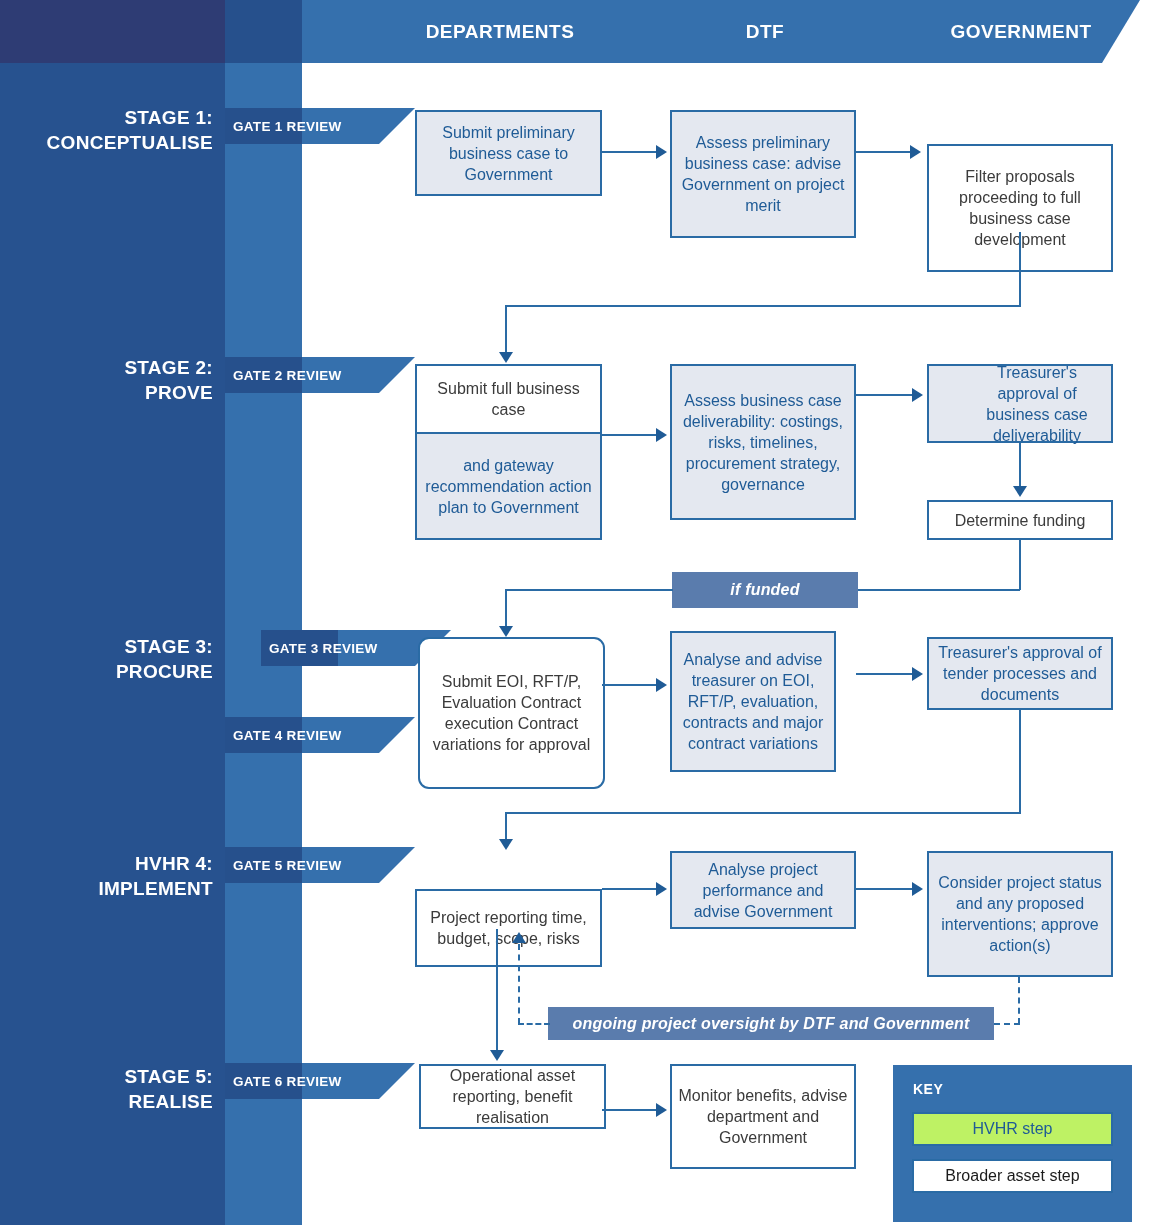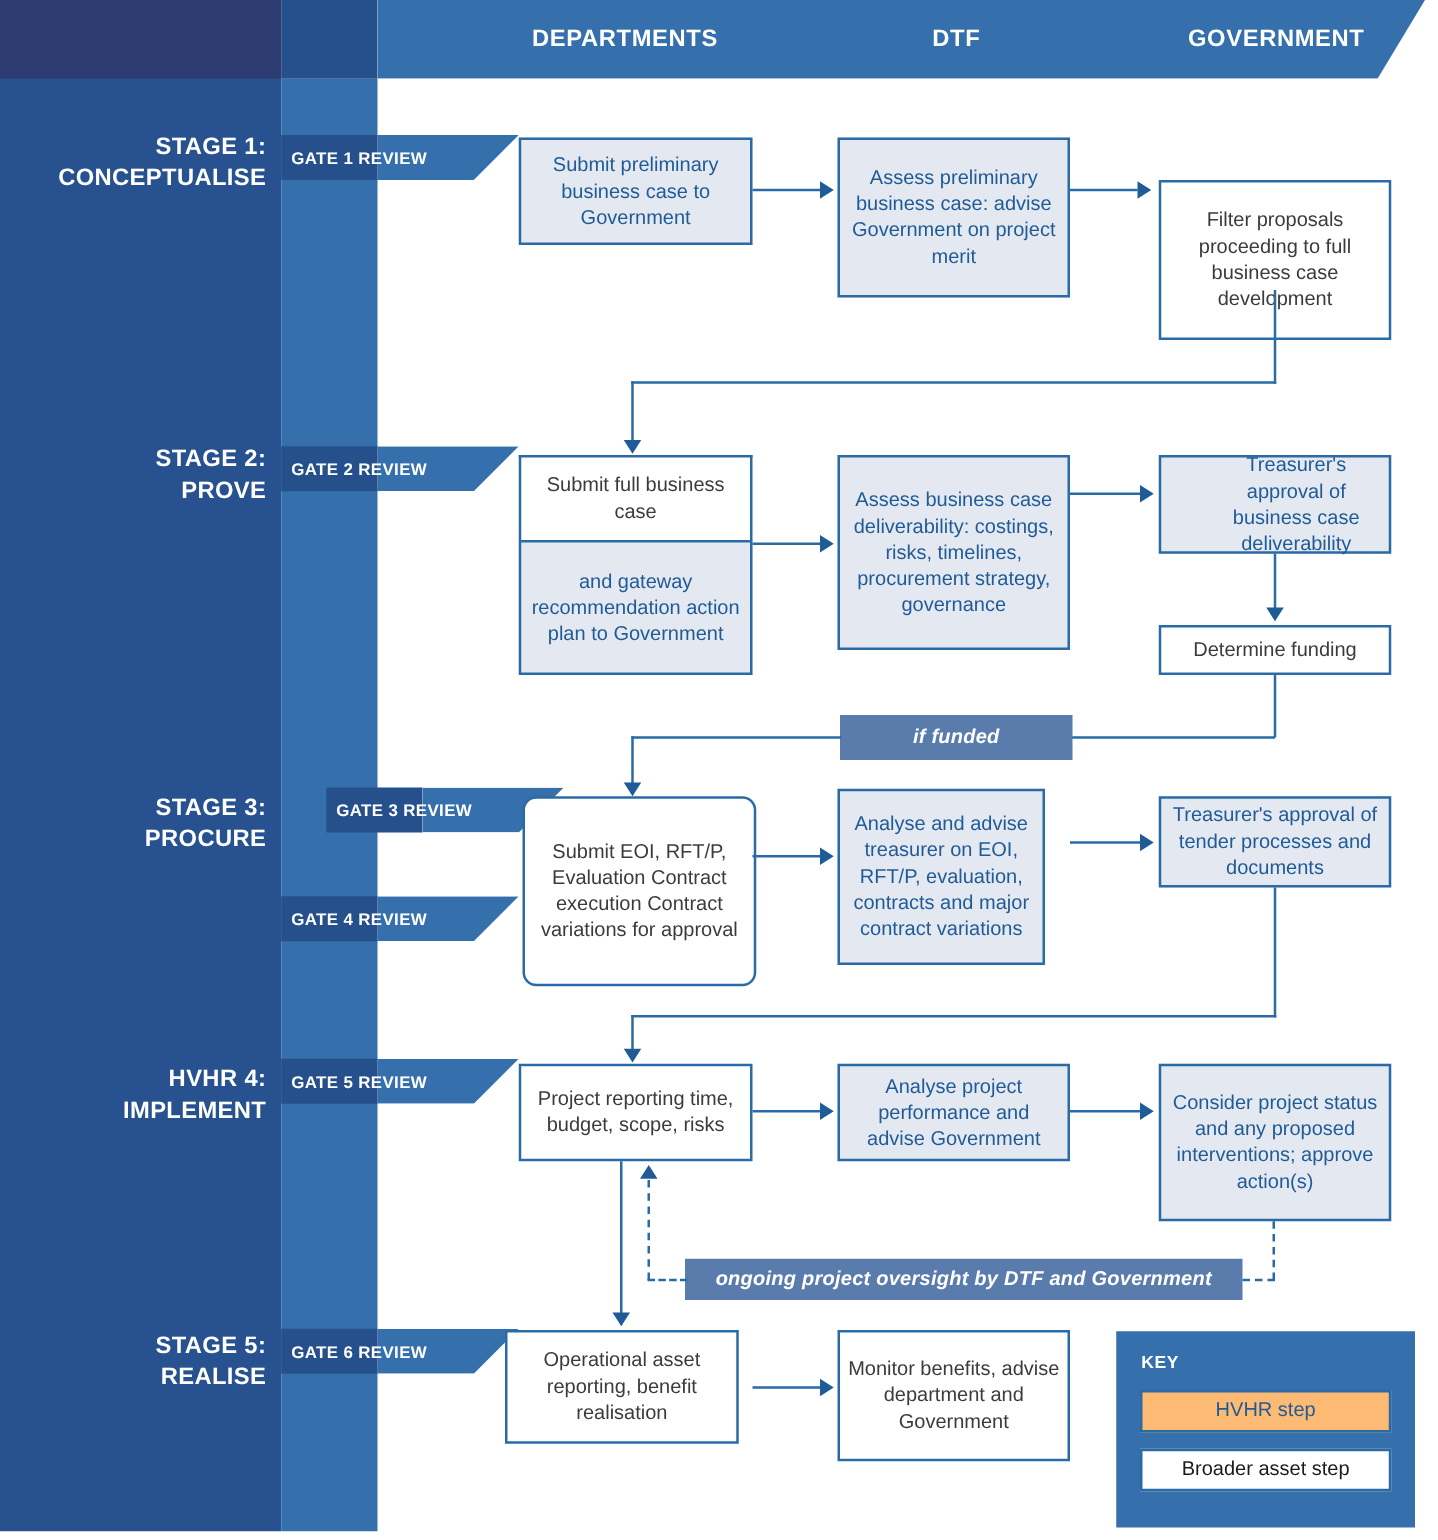--- a/index.html
+++ b/index.html
@@ -136,21 +136,21 @@
     position:absolute; left:20px; top:16px;
     color:#ffffff; font-size:14px; font-weight:bold; letter-spacing:.5px;
   }
   .key-chip{
     position:absolute; left:19px; width:201px; height:34px;
     box-sizing:border-box;
     border:2px solid #2a6ba5;
     display:flex; align-items:center; justify-content:center;
     font-size:16px;
   }
-  #key-chip-hvhr{ top:47px; background:#fdba74; color:#1f5b96; }
+  #key-chip-hvhr{ top:47px; background:#bef264; color:#1f5b96; }
   #key-chip-broader{ top:94px; background:#ffffff; color:#1b1b1b; }
 </style>
 </head>
 <body>
 
 <div id="root">
 
   <div class="abs" id="stage-col"></div>
   <div class="abs" id="stage-col-header"></div>
   <div class="abs" id="gate-col"></div>
@@ -270,21 +270,21 @@
   <div class="ln h" style="left:856px; top:673px; width:56px;"></div>
   <div class="arrow-r" style="left:912px; top:667px;"></div>
 
   <div class="box hvhr" style="left:927px; top:637px; width:186px; height:73px;">Treasurer's approval of tender processes and documents</div>
 
   <div class="ln v" style="left:1019px; top:710px; height:104px;"></div>
   <div class="ln h" style="left:505px; top:812px; width:516px;"></div>
   <div class="ln v" style="left:505px; top:812px; height:31px;"></div>
   <div class="arrow-d" style="left:499px; top:839px;"></div>
 
-  <div class="box broader" style="left:415px; top:851px; width:187px; height:78px;">Project reporting time, budget, scope, risks</div>
+  <div class="box broader" style="left:415px; top:889px; width:187px; height:78px;">Project reporting time, budget, scope, risks</div>
 
   <div class="ln h" style="left:602px; top:888px; width:54px;"></div>
   <div class="arrow-r" style="left:656px; top:882px;"></div>
 
   <div class="box hvhr" style="left:670px; top:851px; width:186px; height:78px;">Analyse project performance and advise Government</div>
 
   <div class="ln h" style="left:856px; top:888px; width:56px;"></div>
   <div class="arrow-r" style="left:912px; top:882px;"></div>
 
   <div class="box hvhr" style="left:927px; top:851px; width:186px; height:126px;">Consider project status and any proposed interventions; approve action(s)</div>
@@ -294,21 +294,21 @@
 
   <div class="band" style="left:548px; top:1007px; width:446px; height:33px;">ongoing project oversight by DTF and Government</div>
 
   <div class="dln h" style="left:518px; top:1023px; width:32px;"></div>
   <div class="dln v" style="left:518px; top:944px; height:80px;"></div>
   <div class="arrow-u" style="left:512px; top:932px;"></div>
 
   <div class="ln v" style="left:496px; top:929px; height:125px;"></div>
   <div class="arrow-d" style="left:490px; top:1050px;"></div>
 
-  <div class="box broader" style="left:404px; top:1064px; width:187px; height:91px;">Operational asset reporting, benefit realisation</div>
+  <div class="box broader" style="left:419px; top:1064px; width:187px; height:65px;">Operational asset reporting, benefit realisation</div>
 
   <div class="ln h" style="left:602px; top:1109px; width:54px;"></div>
   <div class="arrow-r" style="left:656px; top:1103px;"></div>
 
   <div class="box broader" style="left:670px; top:1064px; width:186px; height:105px;">Monitor benefits, advise department and Government</div>
 
   <div class="abs" id="key-panel">
     <div id="key-title">KEY</div>
     <div class="key-chip" id="key-chip-hvhr">HVHR step</div>
     <div class="key-chip" id="key-chip-broader">Broader asset step</div>

